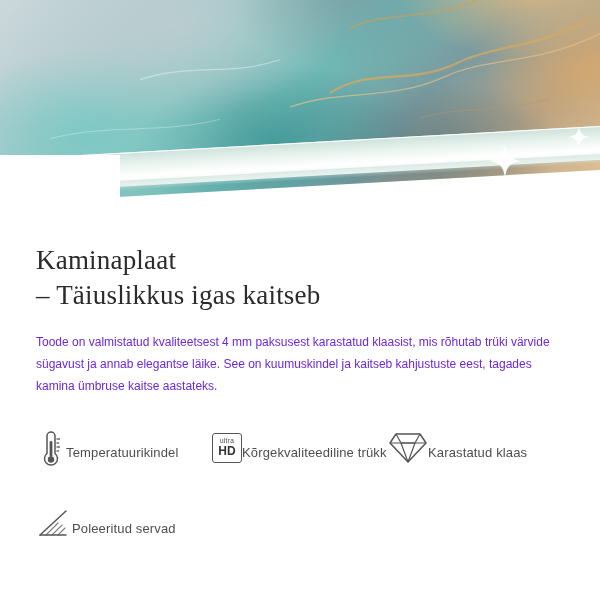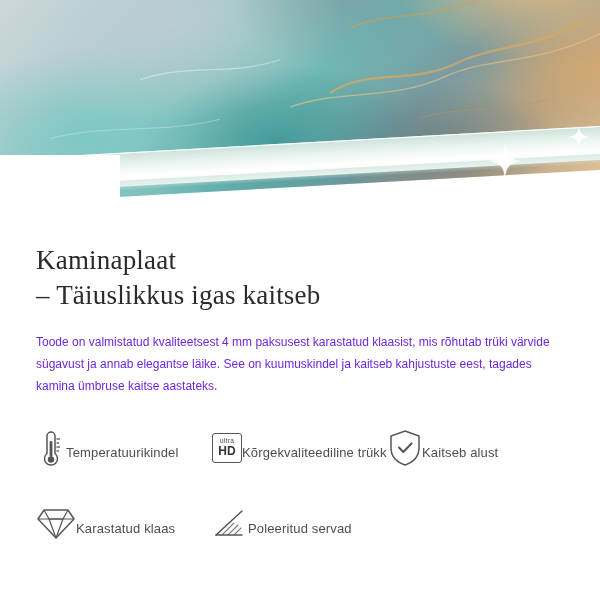--- a/index.html
+++ b/index.html
@@ -205,29 +205,20 @@
       <div class="feature">
         <div class="feature-icon">
           <div class="uhd-box">
             <span class="uhd-top">ultra</span>
             <span class="uhd-bot">HD</span>
           </div>
         </div>
         <div class="feature-label">Kõrgekvaliteediline trükk</div>
       </div>
 
-      <div class="feature">
-        <div class="feature-icon">
-          <svg width="34" height="40" viewBox="0 0 34 40">
-            <path d="M17 3 L31 8 V20 C31 29, 24 34.5, 17 37 C10 34.5, 3 29, 3 20 V8 Z" fill="none" stroke="#555" stroke-width="1.5"></path>
-            <path d="M11 19.5 L15.3 24 L23.5 15.5" fill="none" stroke="#555" stroke-width="2" stroke-linecap="round" stroke-linejoin="round"></path>
-          </svg>
-        </div>
-        <div class="feature-label">Kaitseb alust</div>
-      </div>
 
       <div class="feature">
         <div class="feature-icon">
           <svg width="40" height="34" viewBox="0 0 40 34">
             <path d="M8 3 H32 L38 12 L20 31 L2 12 Z" fill="none" stroke="#555" stroke-width="1.5" stroke-linejoin="round"></path>
             <path d="M2 12 H38" stroke="#555" stroke-width="1.2"></path>
             <path d="M8 3 L13 12 L20 31" fill="none" stroke="#555" stroke-width="1.2"></path>
             <path d="M32 3 L27 12 L20 31" fill="none" stroke="#555" stroke-width="1.2"></path>
             <path d="M13 12 H27" stroke="#555" stroke-width="1.2"></path>
           </svg>

